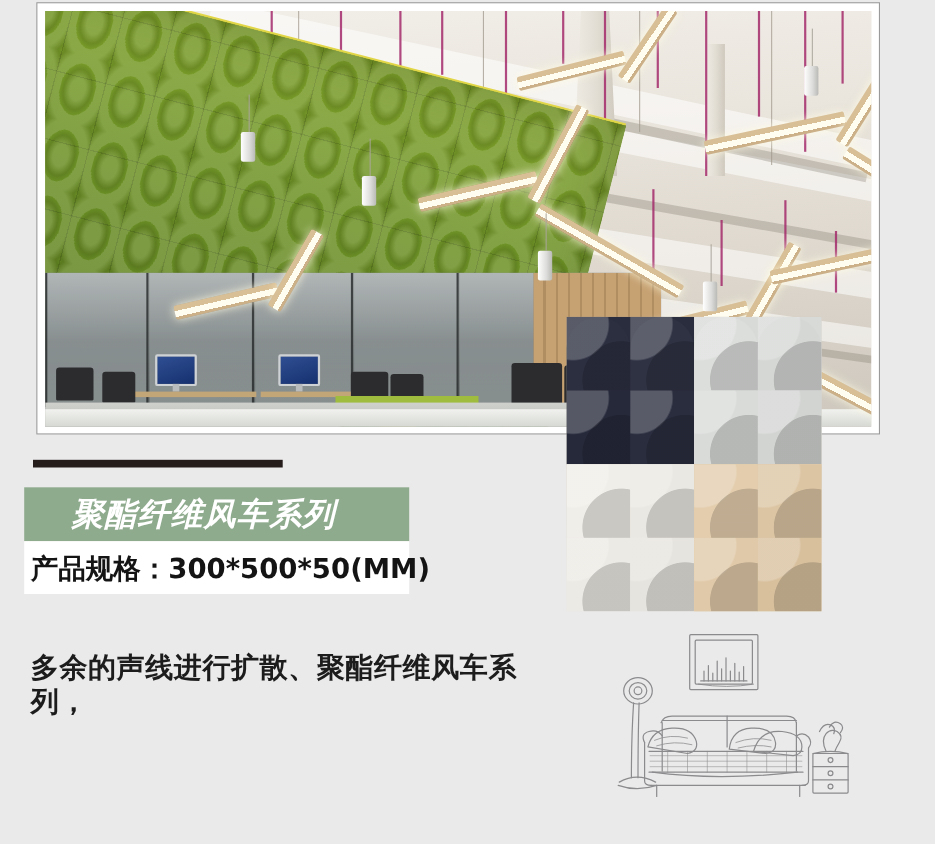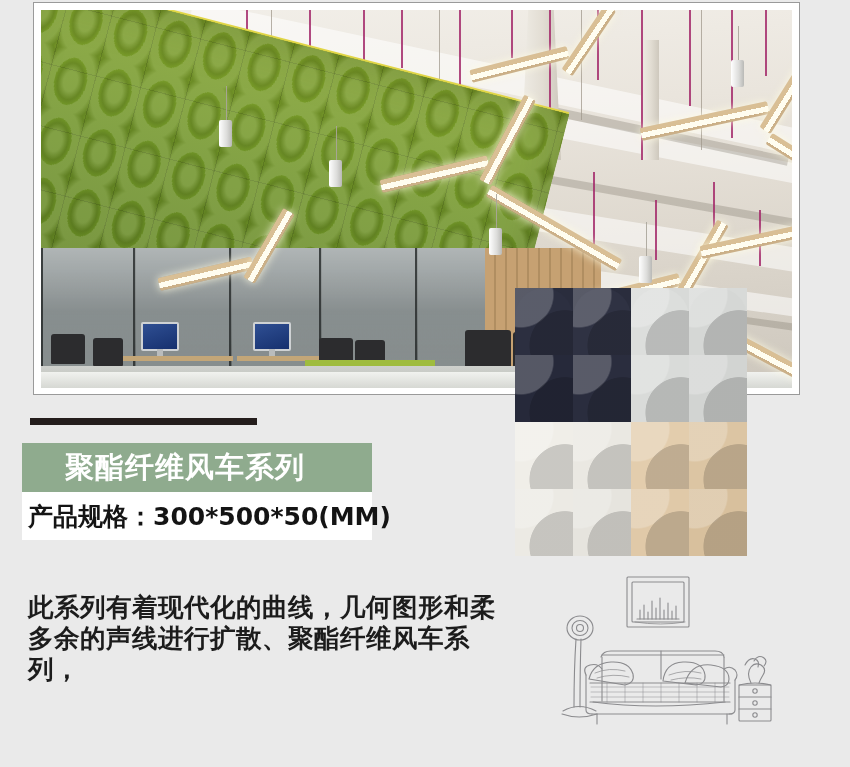--- a/index.html
+++ b/index.html
@@ -288,20 +288,21 @@
     align-items: center;
   }
   .title-text {
     color: #ffffff;
     font-size: 29px;
     font-weight: bold;
     letter-spacing: 1px;
     margin-left: 43px;
     font-family: "DejaVu Sans", "Liberation Sans", sans-serif;
     white-space: nowrap;
+    font-style: italic;
   }
   .spec-band {
     position: absolute;
     left: 22px;
     top: 492px;
     width: 350px;
     height: 48px;
     background: #ffffff;
     display: flex;
     align-items: center;
@@ -490,21 +491,20 @@
 
   <div class="title-band">
     <span class="title-text">聚酯纤维风车系列</span>
   </div>
 
   <div class="spec-band">
     <span class="spec-text">产品规格：300*500*50(MM)</span>
   </div>
 
   <div class="body-copy">
-    <p>此系列有着现代化的曲线，几何图形和柔</p>
     <p>多余的声线进行扩散、聚酯纤维风车系列，</p>
   </div>
 
   <div class="sketch">
     <svg viewBox="0 0 290 185" width="290" height="185" fill="none" stroke="#8b8b8e" stroke-width="1.1" stroke-linecap="round" stroke-linejoin="round">
 
       <g>
         <rect x="82" y="12" width="62" height="50" rx="1"></rect>
         <rect x="87" y="17" width="52" height="40" rx="1"></rect>
         <path d="M92 54 h42"></path>

